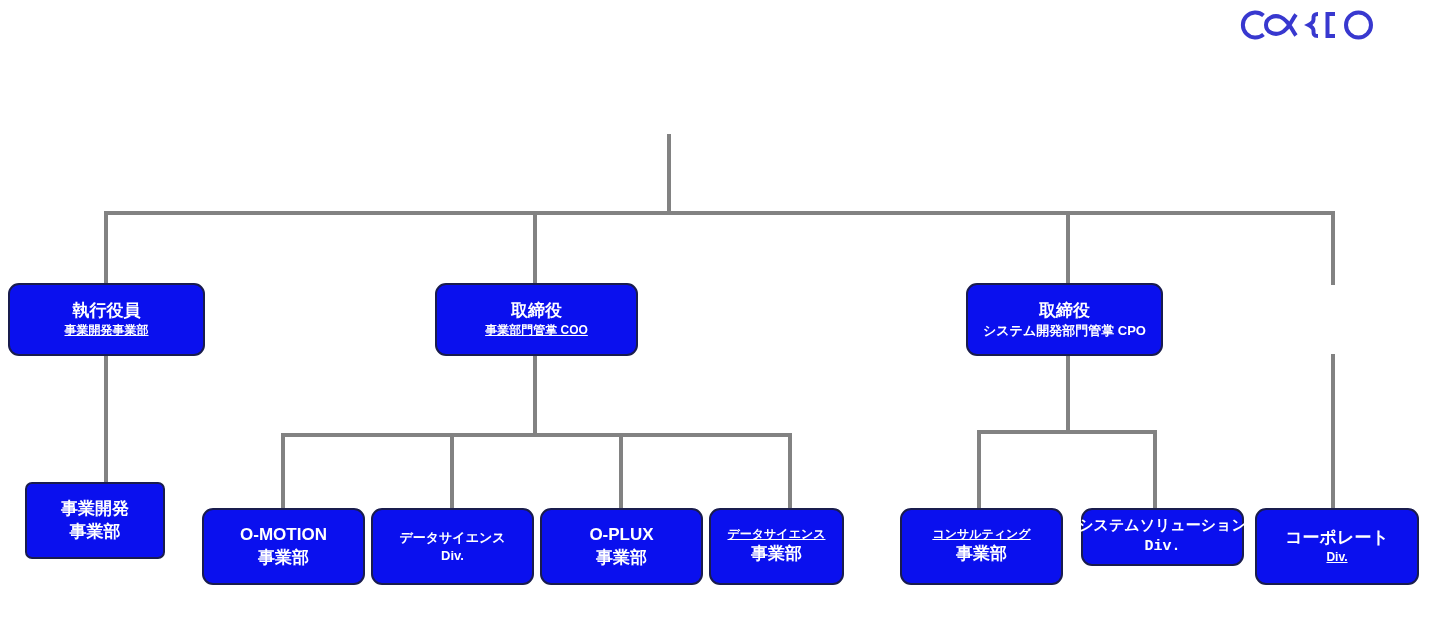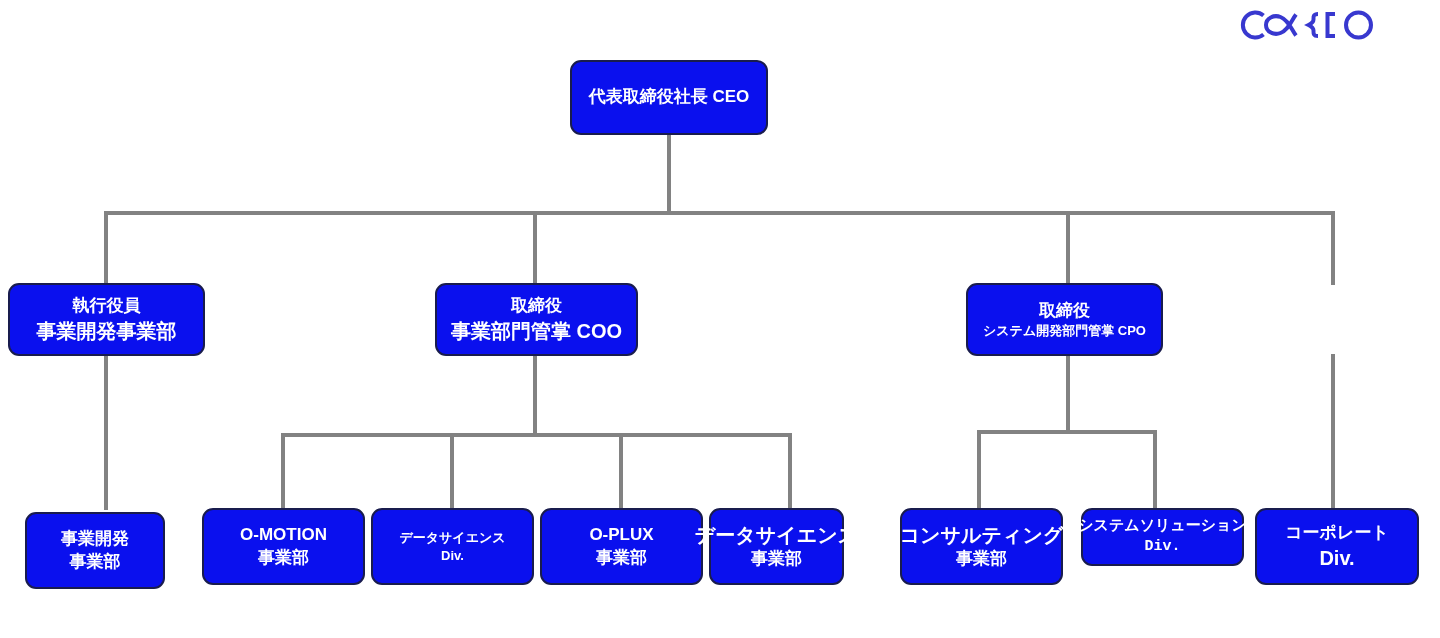--- a/index.html
+++ b/index.html
@@ -33,21 +33,21 @@
     display: flex;
     flex-direction: column;
     align-items: center;
     justify-content: center;
     text-align: center;
     line-height: 1.32;
     box-sizing: border-box;
   }
   .node span { display: block; }
   .fs17 { font-size: 17px; }
-  .fs16 { font-size: 20px; }
+  .fs16 { font-size: 12px; text-decoration: underline; }
   .fs15 { font-size: 15px; }
   .fs14 { font-size: 13px; }
   .fs13 { font-size: 13px; }
   .nowrap { white-space: nowrap; }
   
   .logo {
     position: absolute;
     left: 1236px;
     top: 5px;
     width: 152px;
@@ -76,41 +76,38 @@
   <div class="conn" style="left:619px; top:435px; width:4px; height:75px;"></div>
   <div class="conn" style="left:788px; top:435px; width:4px; height:75px;"></div>
 
   <div class="conn" style="left:1066px; top:354px; width:4px; height:80px;"></div>
   <div class="conn" style="left:977px; top:430px; width:180px; height:4px;"></div>
   <div class="conn" style="left:977px; top:432px; width:4px; height:78px;"></div>
   <div class="conn" style="left:1153px; top:432px; width:4px; height:78px;"></div>
 
   <div class="conn" style="left:1331px; top:354px; width:4px; height:156px;"></div>
 
-  <div class="node" style="left:570px; top:60px; width:198px; height:75px;">
-    <span class="fs17">代表取締役社長 CEO</span>
-  </div>
 
   <div class="node" style="left:8px; top:283px; width:197px; height:73px;">
     <span class="fs17">執行役員</span>
     <span class="fs16">事業開発事業部</span>
   </div>
 
   <div class="node" style="left:435px; top:283px; width:203px; height:73px;">
     <span class="fs17">取締役</span>
     <span class="fs16">事業部門管掌 COO</span>
   </div>
 
   <div class="node" style="left:966px; top:283px; width:197px; height:73px;">
     <span class="fs17">取締役</span>
     <span class="fs14 nowrap">システム開発部門管掌 CPO</span>
   </div>
 
 
-  <div class="node" style="left:25px; top:512px; width:140px; height:77px;">
+  <div class="node" style="left:25px; top:482px; width:140px; height:77px;border-radius:7px;">
     <span class="fs17">事業開発</span>
     <span class="fs17">事業部</span>
   </div>
 
   <div class="node" style="left:202px; top:508px; width:163px; height:77px;">
     <span class="fs17">O-MOTION</span>
     <span class="fs17">事業部</span>
   </div>
 
   <div class="node" style="left:371px; top:508px; width:163px; height:77px;">

